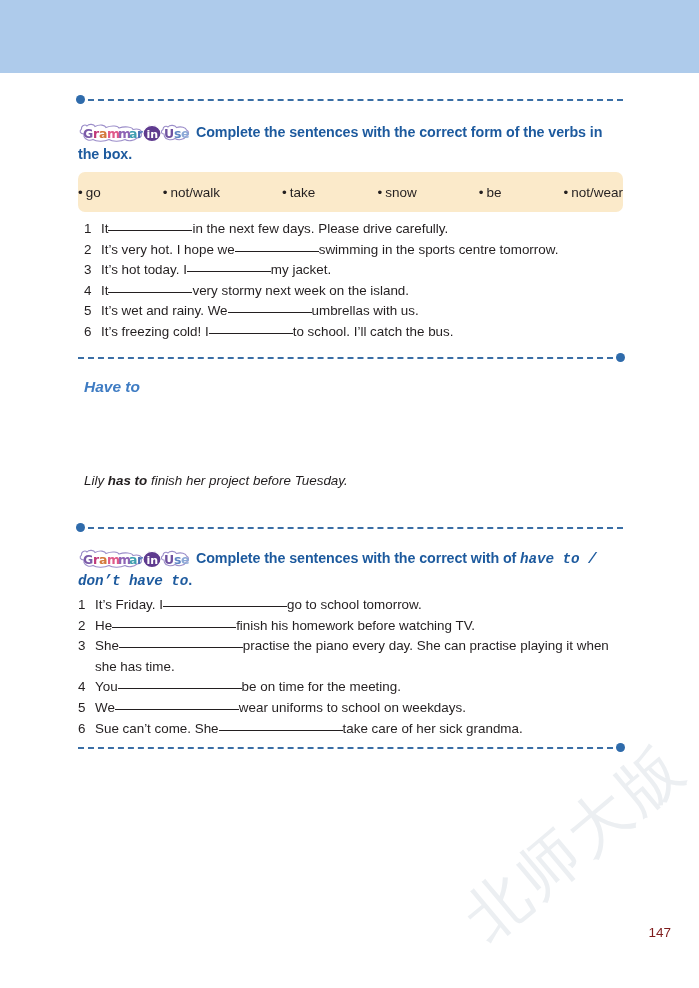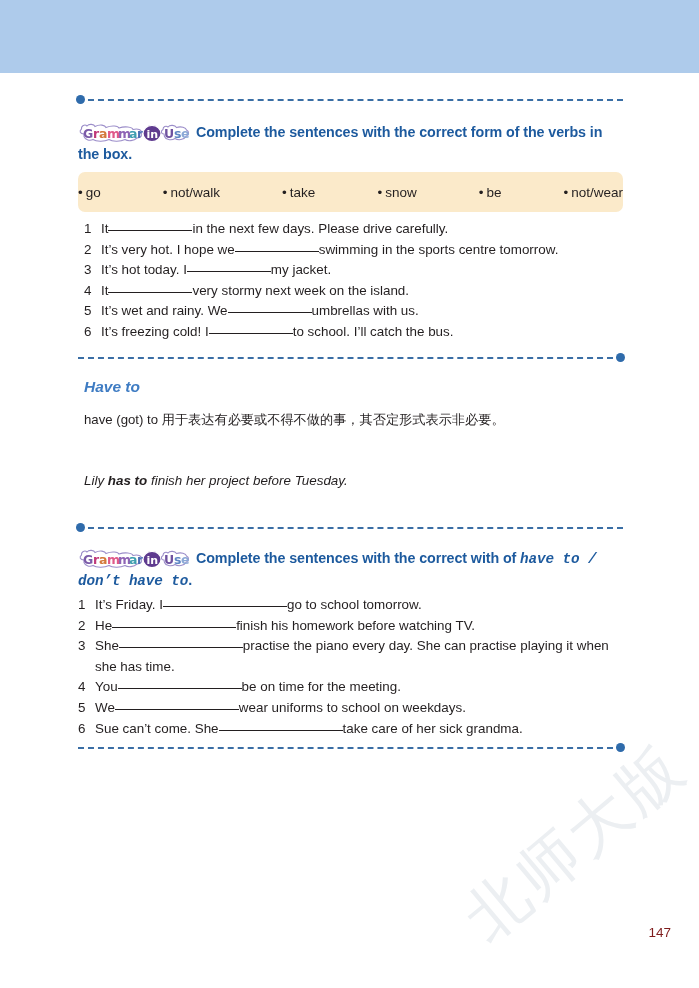--- a/index.html
+++ b/index.html
@@ -266,21 +266,20 @@
     </div>
   </div>
 
   <div class="rule dot-right" style="left:78px; top:353px; width:545px;">
     <span class="dash"></span>
     <span class="dot"></span>
   </div>
 
   <div class="section-title" style="left:84px; top:378px;">Have to</div>
 
-  <div class="cn-note" style="left:84px; top:410px; width:545px;">have (got) to 用于表达有必要或不得不做的事，其否定形式表示非必要。</div>
 
   <div class="example" style="left:84px; top:471px;">
     <span>Lily </span><b>has to</b><span> finish her project before Tuesday.</span>
   </div>
 
   <div class="rule dot-left" style="left:78px; top:523px; width:545px;">
     <span class="dash"></span>
     <span class="dot"></span>
   </div>
 

